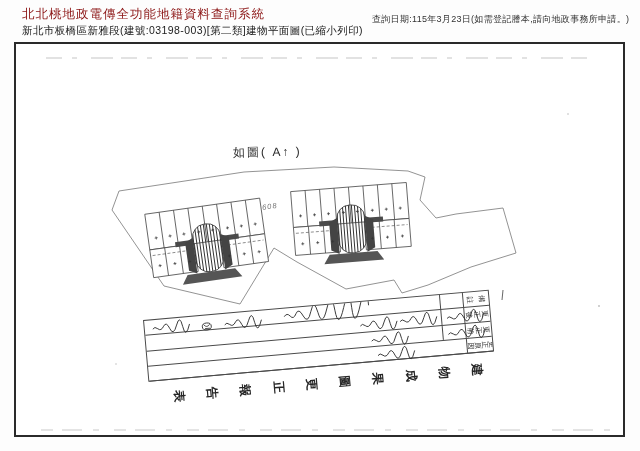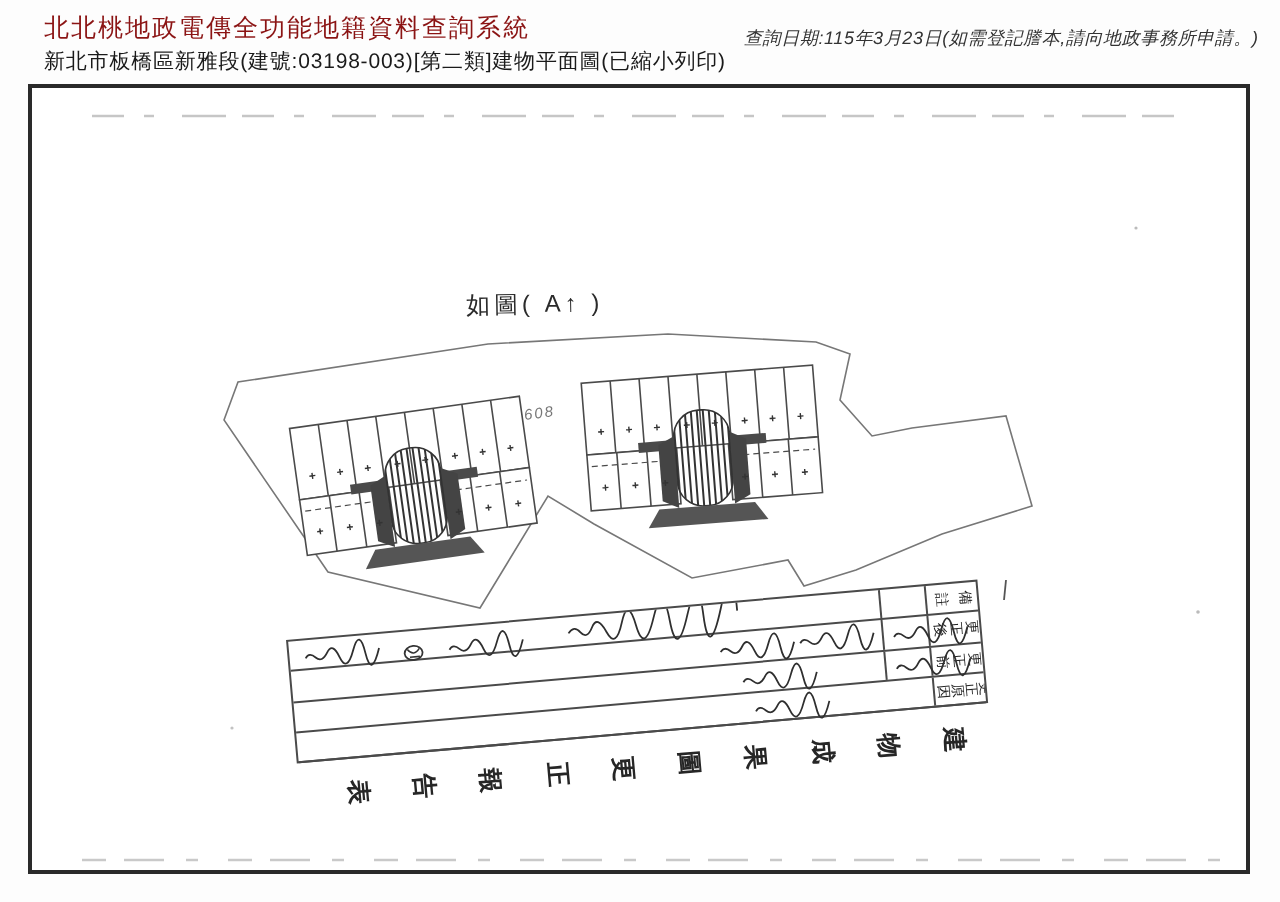--- a/index.html
+++ b/index.html
@@ -9,21 +9,21 @@
     font-family:"Liberation Sans","DejaVu Sans",sans-serif;
     color:#222;
   }
   
   .sys-title{
     position:absolute;left:22px;top:6px;
     font-size:12.5px;font-weight:normal;color:#8b1414;letter-spacing:1px;
   }
   .query-info{
     position:absolute;left:372px;top:13px;
-    font-size:9px;color:#333;letter-spacing:.3px;white-space:nowrap;font-style:italic;
+    font-size:9px;color:#333;letter-spacing:.3px;white-space:nowrap;
   }
   .doc-subtitle{
     position:absolute;left:22px;top:24px;
     font-size:10.5px;color:#1a1a1a;letter-spacing:.4px;
   }
   
   .scan-box{
     position:absolute;left:14px;top:42px;width:611px;height:395px;
     border:2px solid #2a2a2a;background:#fff;box-sizing:border-box;
   }

